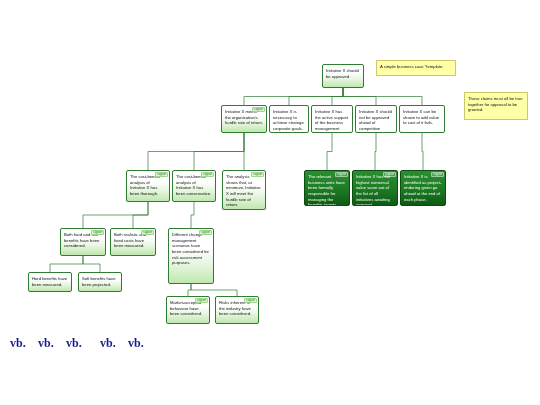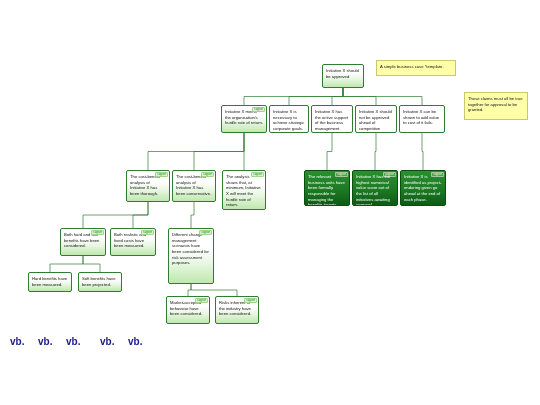--- a/index.html
+++ b/index.html
@@ -48,22 +48,22 @@
     border:0.5px solid #9fd58d;
     border-radius:1px;
     padding:0 1px;
     line-height:1.25;
   }
   .n-dark .badge{color:#eafbe6;background:rgba(255,255,255,0.18);border-color:rgba(255,255,255,0.45);}
   .label{display:block;}
 
   .vb-row{position:absolute;left:0;top:336px;width:540px;height:20px;}
   .vb{
-    position:absolute;font-size:10px;font-weight:bold;color:#1a1a8c;
-    font-family:Liberation Sans, sans-serif;
+    position:absolute;font-size:12px;font-weight:bold;color:#1a1a8c;
+    font-family:Liberation Serif, serif;
     text-align:center;
   }
 </style>
 </head>
 <body>
 
 <div id="canvas">
   <svg class="links" id="edge-layer" viewBox="0 0 540 405">
       <path d="M 343 88 L 343 96.5 L 244 96.5 L 244 105" fill="none" stroke="#2f7d32" stroke-width="0.7"></path>
       <path d="M 343 88 L 343 96.5 L 289 96.5 L 289 105" fill="none" stroke="#2f7d32" stroke-width="0.7"></path>

